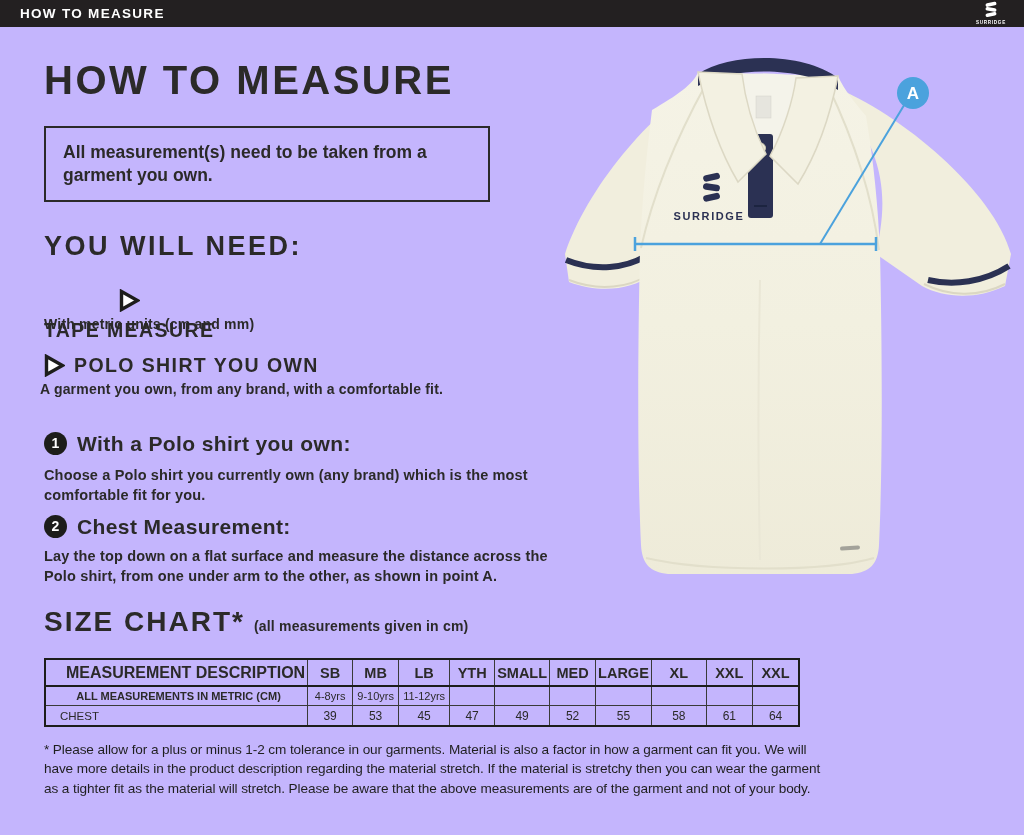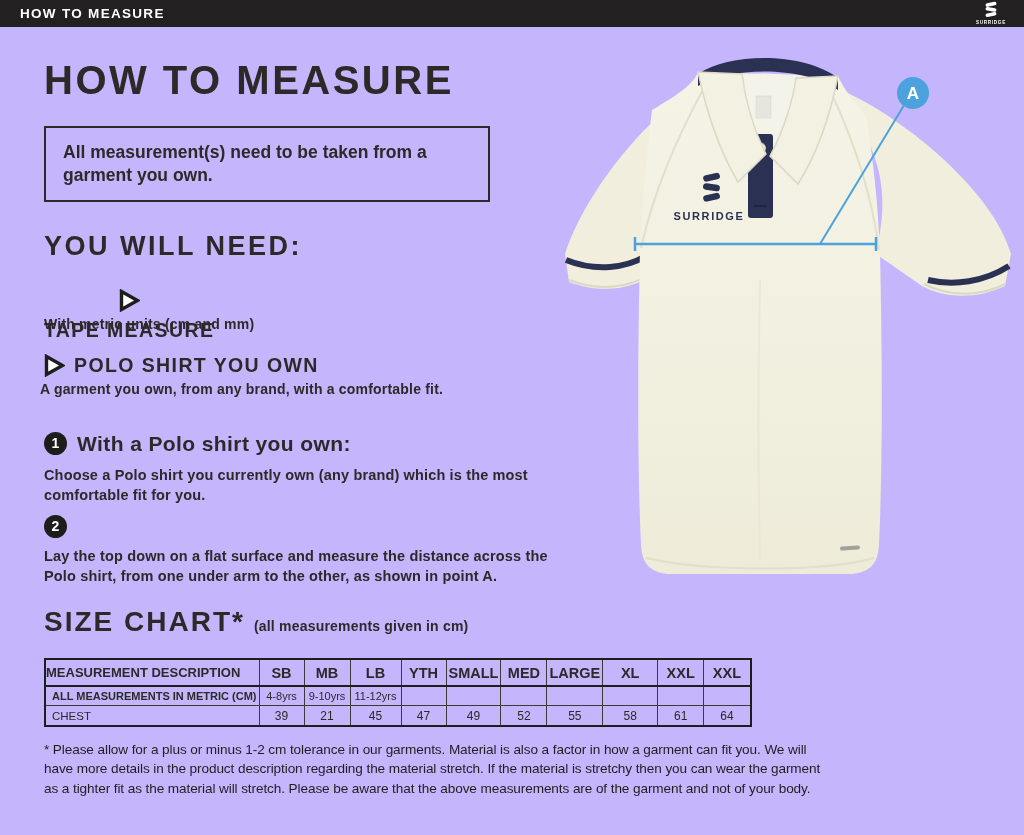--- a/index.html
+++ b/index.html
@@ -33,25 +33,25 @@
   .sc-head{left:44px;top:608px;display:flex;align-items:flex-end;gap:9px;}
   .sc-title{font-size:28px;font-weight:bold;letter-spacing:2px;line-height:1;}
   .sc-sub{font-size:14px;font-weight:bold;padding-bottom:2px;letter-spacing:0.2px;}
 
   
   table.size-chart{left:44px;top:658px;position:absolute;border-collapse:collapse;
                    border:2px solid #1d1d1b;table-layout:fixed;}
   table.size-chart th,table.size-chart td{border:1px solid #3a3a38;text-align:center;
                    padding:0 2px;white-space:nowrap;overflow:hidden;}
   table.size-chart thead th{font-size:14.5px;font-weight:bold;height:25px;border-bottom:2px solid #1d1d1b;}
-  table.size-chart thead th.desc{font-size:13px;text-align:left;padding-left:0;}
+  table.size-chart thead th.desc{font-size:16px;text-align:left;padding-left:20px;}
   table.size-chart tr.metric td{font-size:11px;height:18px;}
   table.size-chart tr.metric td.desc{font-weight:bold;font-size:11px;text-align:center;padding-left:6px;}
   table.size-chart tr.chest td{font-size:12px;height:19px;}
-  table.size-chart tr.chest td.desc{text-align:left;padding-left:6px;font-size:11.5px;}
+  table.size-chart tr.chest td.desc{text-align:left;padding-left:14px;font-size:11.5px;}
 
   .footnote{left:44px;top:740px;width:780px;font-size:13.6px;line-height:1.42;color:#1f1f1f;
             letter-spacing:-0.1px;}
 
   
   .figure{left:556px;top:40px;position:absolute;}
 </style>
 </head>
 <body>
 <div id="screen">
@@ -91,20 +91,21 @@
   <div class="abs need-desc" style="left:40px;top:381px;">A garment you own, from any brand, with a comfortable fit.</div>
 
   <div class="abs step-head" style="left:44px;top:432px;">
     <span class="step-badge">1</span>
     <span class="step-title">With a Polo shirt you own:</span>
   </div>
   <div class="abs step-body" style="left:44px;top:465px;">Choose a Polo shirt you currently own (any brand) which is the most comfortable fit for you.</div>
 
   <div class="abs step-head" style="left:44px;top:515px;">
     <span class="step-badge">2</span>
+    <span class="step-title">Chest Measurement:</span>
   </div>
   <div class="abs step-body" style="left:44px;top:546px;">Lay the top down on a flat surface and measure the distance across the Polo shirt, from one under arm to the other, as shown in point A.</div>
 
   <div class="abs sc-head">
     <span class="sc-title">SIZE CHART*</span>
     <span class="sc-sub">(all measurements given in cm)</span>
   </div>
 
   <table class="size-chart">
     <colgroup>
@@ -145,21 +146,21 @@
         <td></td>
         <td></td>
         <td></td>
         <td></td>
         <td></td>
         <td></td>
       </tr>
       <tr class="chest">
         <td class="desc">CHEST</td>
         <td>39</td>
-        <td>21</td>
+        <td>53</td>
         <td>45</td>
         <td>47</td>
         <td>49</td>
         <td>52</td>
         <td>55</td>
         <td>58</td>
         <td>61</td>
         <td>64</td>
       </tr>
     </tbody>

